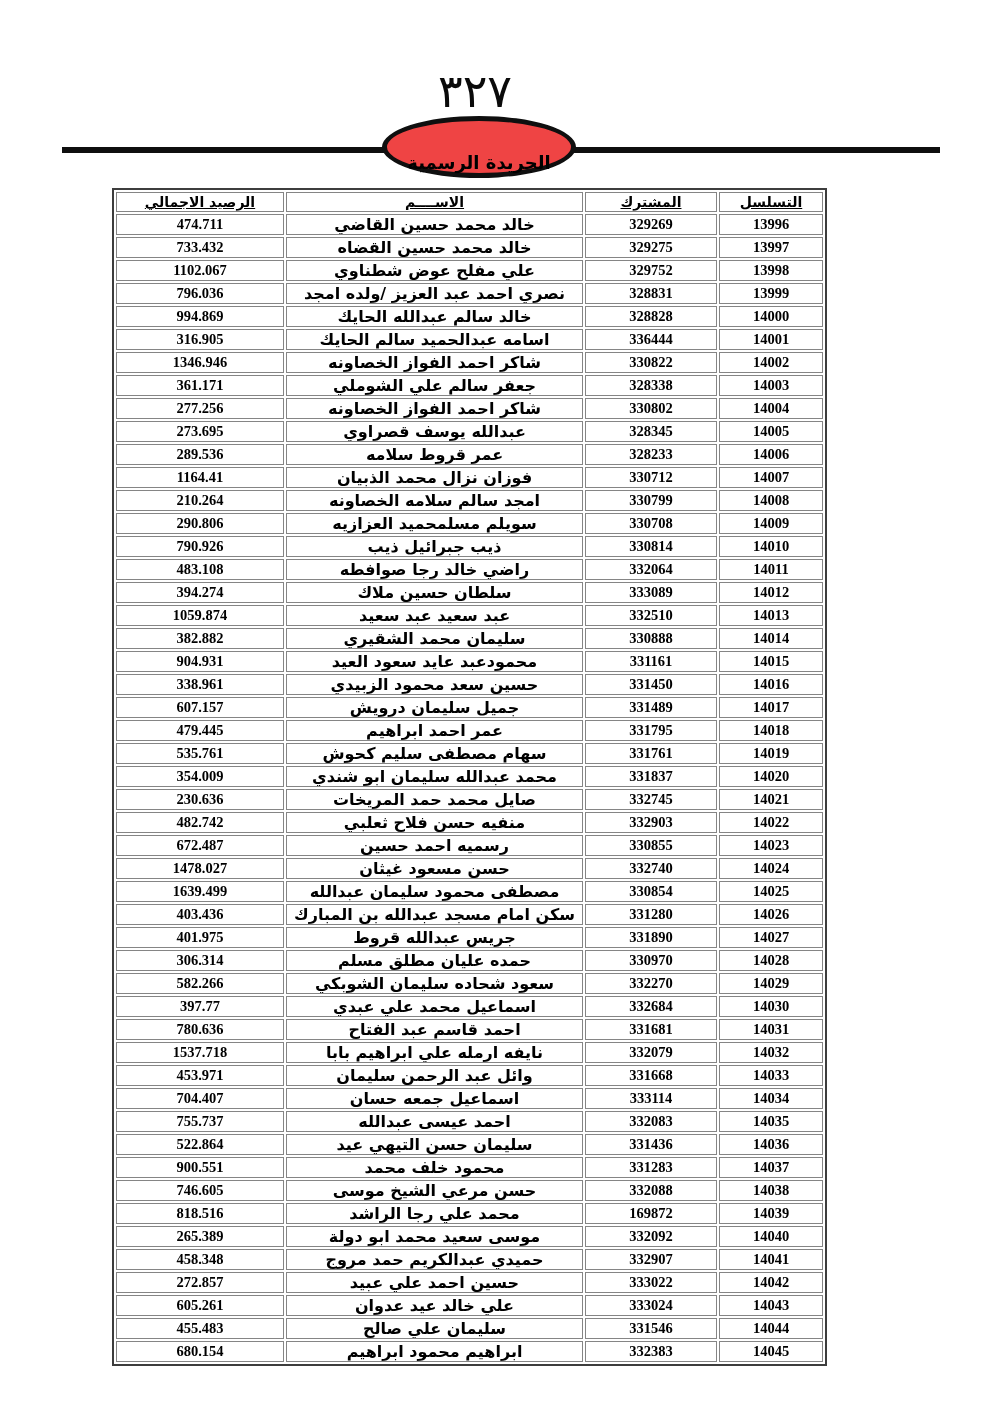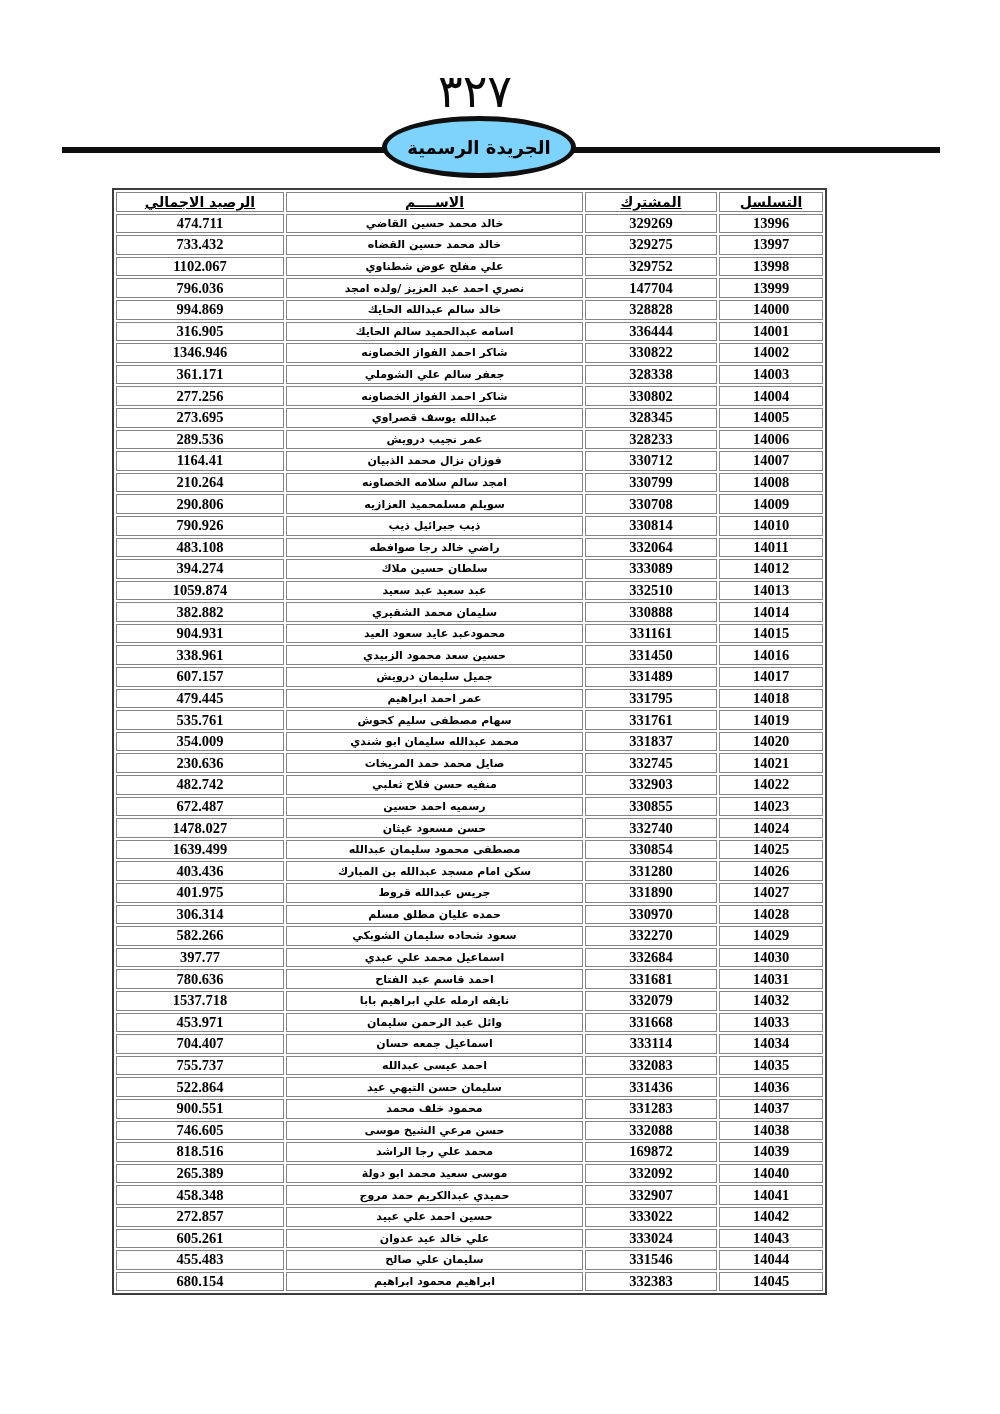--- a/index.html
+++ b/index.html
@@ -10,22 +10,22 @@
   .page-number{
     position:absolute;top:64px;left:0;width:950px;text-align:center;
     font-size:46px;font-weight:normal;color:#0a0a0a;
     font-family:"DejaVu Sans",sans-serif;letter-spacing:2px;
   }
   .rule{
     position:absolute;top:147px;left:62px;width:878px;height:6px;background:#0f0f0f;
   }
   .banner-ellipse{
     position:absolute;top:116px;left:382px;width:184px;height:52px;
-    background:#7dd3fc;border:5px solid #0f0f0f;border-radius:50%;
-    display:flex;align-items:center;justify-content:center;z-index:2;
+    background:#ef4444;border:5px solid #0f0f0f;border-radius:50%;
+    display:flex;align-items:flex-end;justify-content:center;z-index:2;
   }
   .banner-ellipse span{
     font-size:18px;font-weight:bold;direction:rtl;white-space:nowrap;
   }
   .table-wrap{
     position:absolute;top:188px;left:112px;width:709px;
   }
   table.data{
     width:709px;table-layout:fixed;direction:rtl;
     border-collapse:separate;border-spacing:2px;
@@ -39,21 +39,21 @@
   table.data th{
     font-size:14px;font-weight:bold;text-decoration:underline;
     font-family:"DejaVu Sans",sans-serif;
   }
   td.num{
     font-family:"Liberation Serif","DejaVu Serif",serif;
     font-size:14.5px;font-weight:bold;direction:ltr;
   }
   td.name{
     font-family:"DejaVu Sans",sans-serif;
-    font-size:11px;font-weight:bold;
+    font-size:16px;font-weight:bold;
   }
   col.c-serial{width:104px;}
   col.c-sub{width:132px;}
   col.c-name{width:297px;}
   col.c-bal{width:168px;}
 </style>
 </head>
 <body>
 
 <div class="page-number">٣٢٧</div>
@@ -94,21 +94,21 @@
           <td class="num">733.432</td>
         </tr>
         <tr>
           <td class="num">13998</td>
           <td class="num">329752</td>
           <td class="name">علي مفلح عوض شطناوي</td>
           <td class="num">1102.067</td>
         </tr>
         <tr>
           <td class="num">13999</td>
-          <td class="num">147704</td>
+          <td class="num">328831</td>
           <td class="name">نصري احمد عبد العزيز /ولده امجد</td>
           <td class="num">796.036</td>
         </tr>
         <tr>
           <td class="num">14000</td>
           <td class="num">328828</td>
           <td class="name">خالد سالم عبدالله الحايك</td>
           <td class="num">994.869</td>
         </tr>
         <tr>
@@ -137,21 +137,21 @@
         </tr>
         <tr>
           <td class="num">14005</td>
           <td class="num">328345</td>
           <td class="name">عبدالله يوسف قصراوي</td>
           <td class="num">273.695</td>
         </tr>
         <tr>
           <td class="num">14006</td>
           <td class="num">328233</td>
-          <td class="name">عمر نجيب درويش</td>
+          <td class="name">عمر قروط سلامه</td>
           <td class="num">289.536</td>
         </tr>
         <tr>
           <td class="num">14007</td>
           <td class="num">330712</td>
           <td class="name">فوزان نزال محمد الذبيان</td>
           <td class="num">1164.41</td>
         </tr>
         <tr>
           <td class="num">14008</td>

